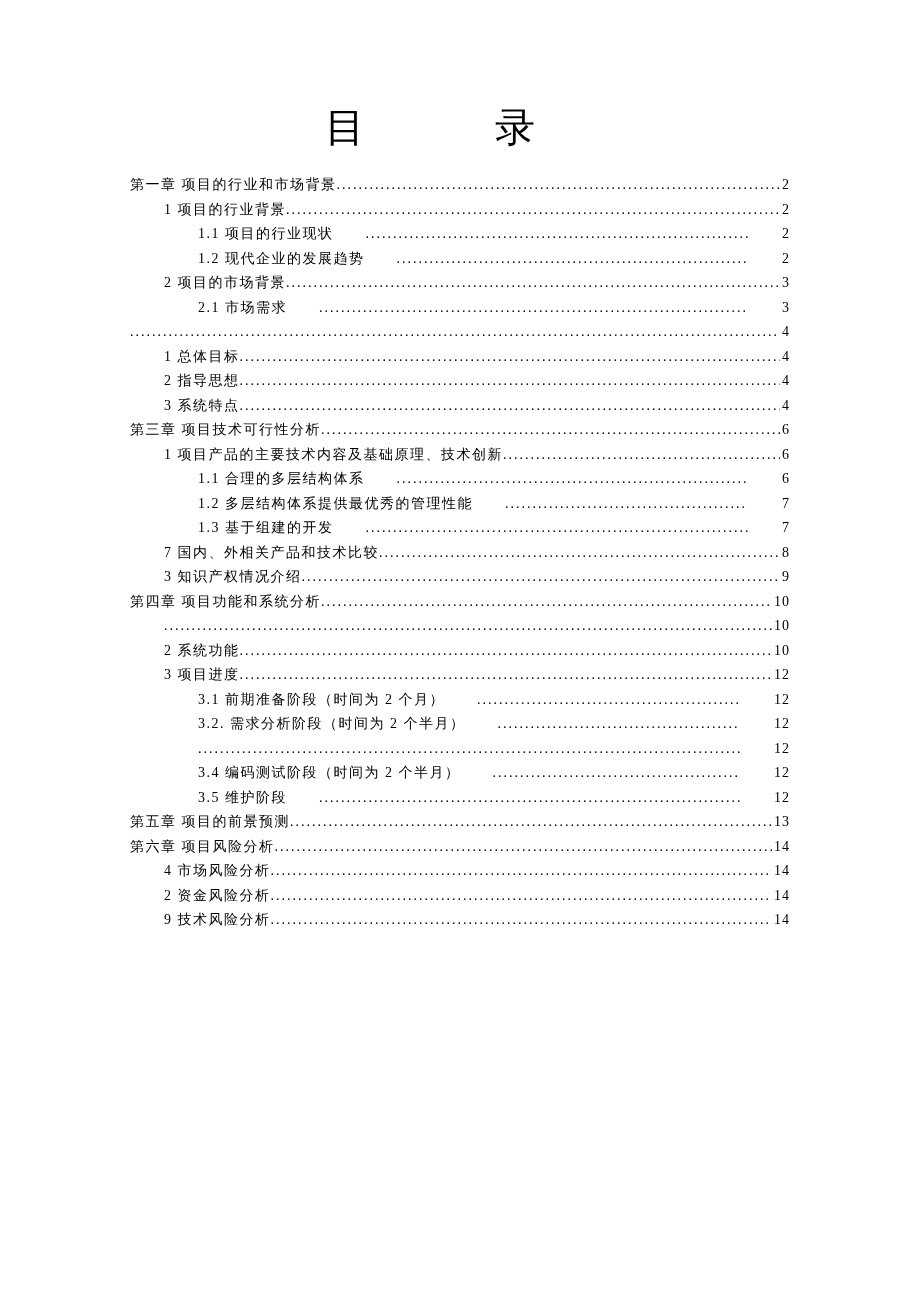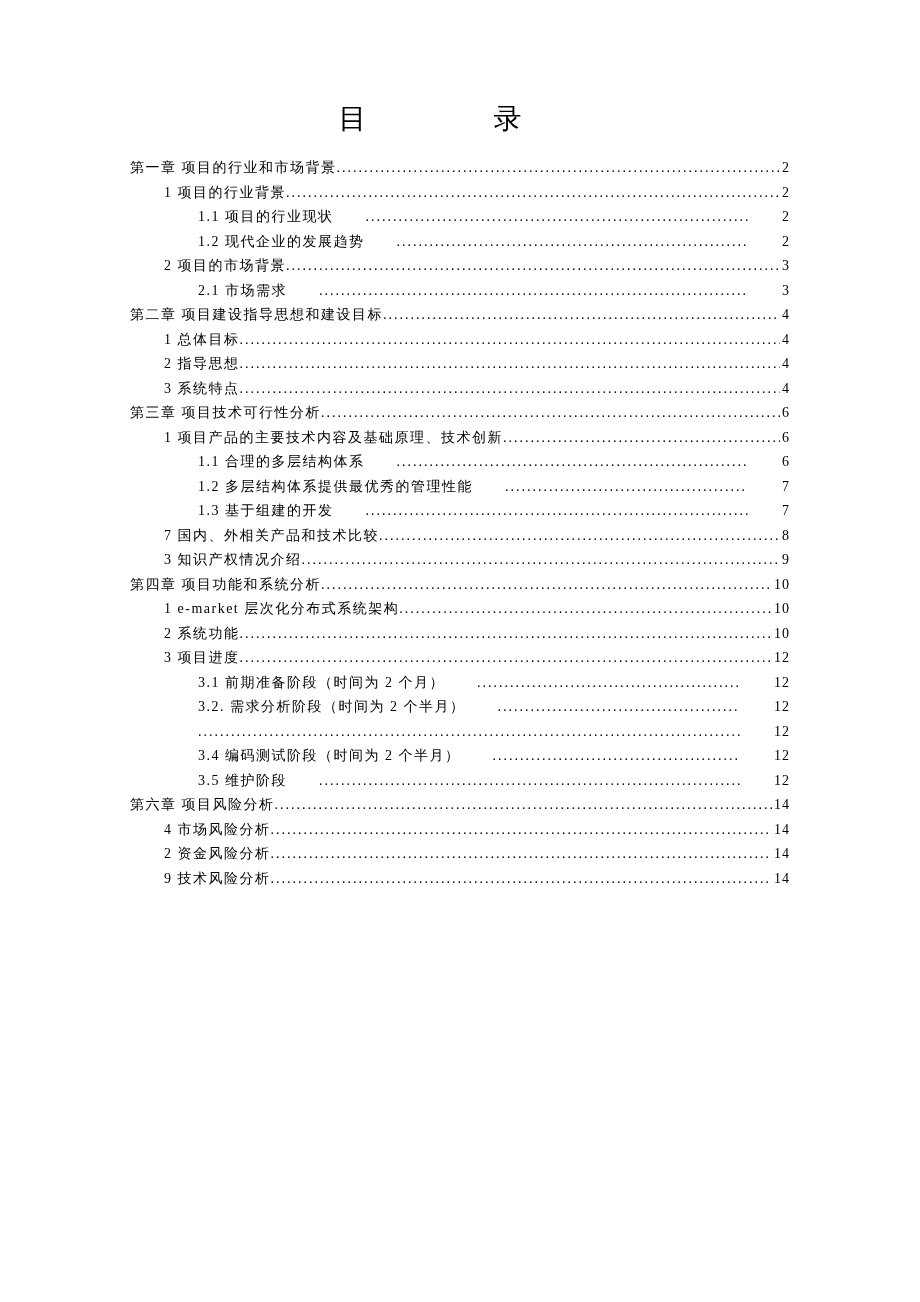--- a/index.html
+++ b/index.html
@@ -9,21 +9,21 @@
     }
     body {
       background: #fff;
       width: 920px;
       height: 1302px;
       font-family: "SimSun", "宋体", serif;
       padding: 100px 130px 0 130px;
     }
     .title {
       text-align: center;
-      font-size: 28px;
+      font-size: 40px;
       font-weight: normal;
       letter-spacing: 60px;
       margin-bottom: 18px;
       font-family: "SimSun", "宋体", serif;
     }
     .toc {
       font-size: 14px;
       line-height: 1.75;
     }
     .toc-row {
@@ -85,21 +85,20 @@
       <span class="toc-label">2 项目的市场背景</span>
       <span class="toc-dots"></span>
       <span class="toc-page">3</span>
     </div>
     <div class="toc-row level-2">
       <span class="toc-label">2.1 市场需求</span>
       <span class="toc-dots"></span>
       <span class="toc-page">3</span>
     </div>
     <div class="toc-row level-0">
-      <span class="toc-label">第二章 项目建设指导思想和建设目标</span>
       <span class="toc-dots"></span>
       <span class="toc-page">4</span>
     </div>
     <div class="toc-row level-1">
       <span class="toc-label">1 总体目标</span>
       <span class="toc-dots"></span>
       <span class="toc-page">4</span>
     </div>
     <div class="toc-row level-1">
       <span class="toc-label">2 指导思想</span>
@@ -145,21 +144,20 @@
       <span class="toc-label">3 知识产权情况介绍</span>
       <span class="toc-dots"></span>
       <span class="toc-page">9</span>
     </div>
     <div class="toc-row level-0">
       <span class="toc-label">第四章 项目功能和系统分析</span>
       <span class="toc-dots"></span>
       <span class="toc-page">10</span>
     </div>
     <div class="toc-row level-1">
-      <span class="toc-label">1 e-market 层次化分布式系统架构</span>
       <span class="toc-dots"></span>
       <span class="toc-page">10</span>
     </div>
     <div class="toc-row level-1">
       <span class="toc-label">2 系统功能</span>
       <span class="toc-dots"></span>
       <span class="toc-page">10</span>
     </div>
     <div class="toc-row level-1">
       <span class="toc-label">3 项目进度</span>
@@ -182,20 +180,25 @@
     </div>
     <div class="toc-row level-2">
       <span class="toc-label">3.4 编码测试阶段（时间为 2 个半月）</span>
       <span class="toc-dots"></span>
       <span class="toc-page">12</span>
     </div>
     <div class="toc-row level-2">
       <span class="toc-label">3.5 维护阶段</span>
       <span class="toc-dots"></span>
       <span class="toc-page">12</span>
+    </div>
+    <div class="toc-row level-0">
+      <span class="toc-label">第五章 项目的前景预测</span>
+      <span class="toc-dots"></span>
+      <span class="toc-page">13</span>
     </div>
     <div class="toc-row level-0">
       <span class="toc-label">第六章 项目风险分析</span>
       <span class="toc-dots"></span>
       <span class="toc-page">14</span>
     </div>
     <div class="toc-row level-1">
       <span class="toc-label">4 市场风险分析</span>
       <span class="toc-dots"></span>
       <span class="toc-page">14</span>

